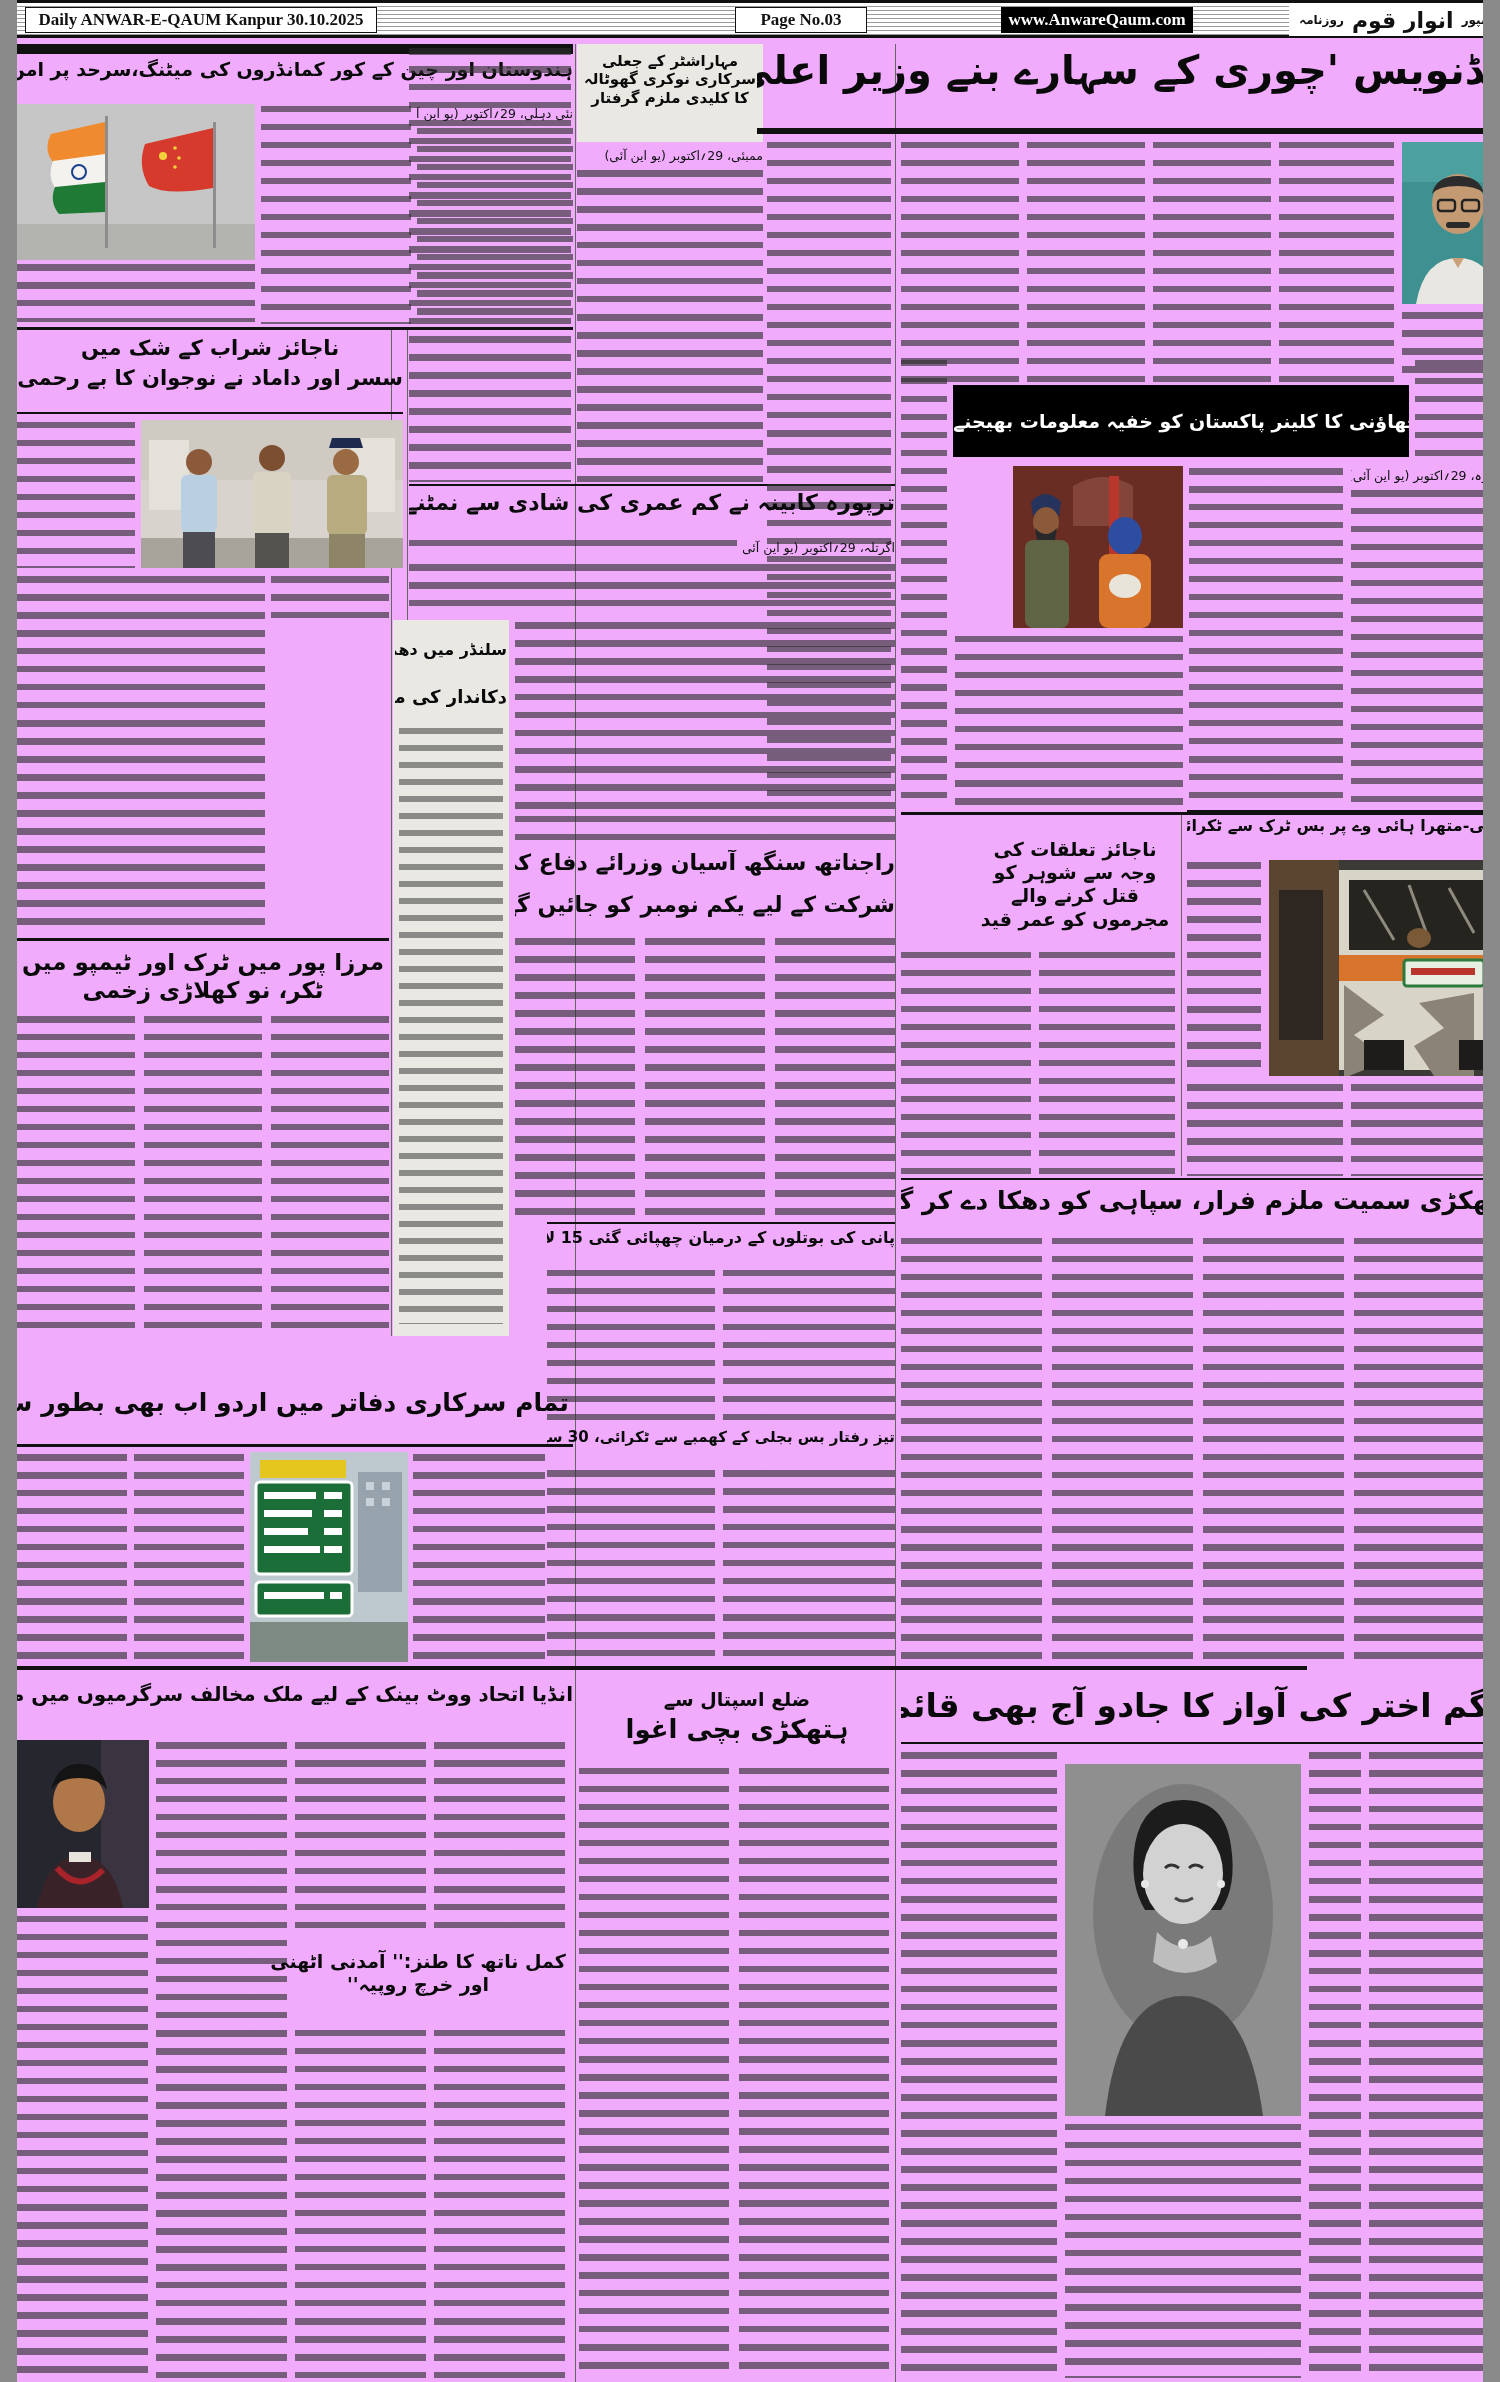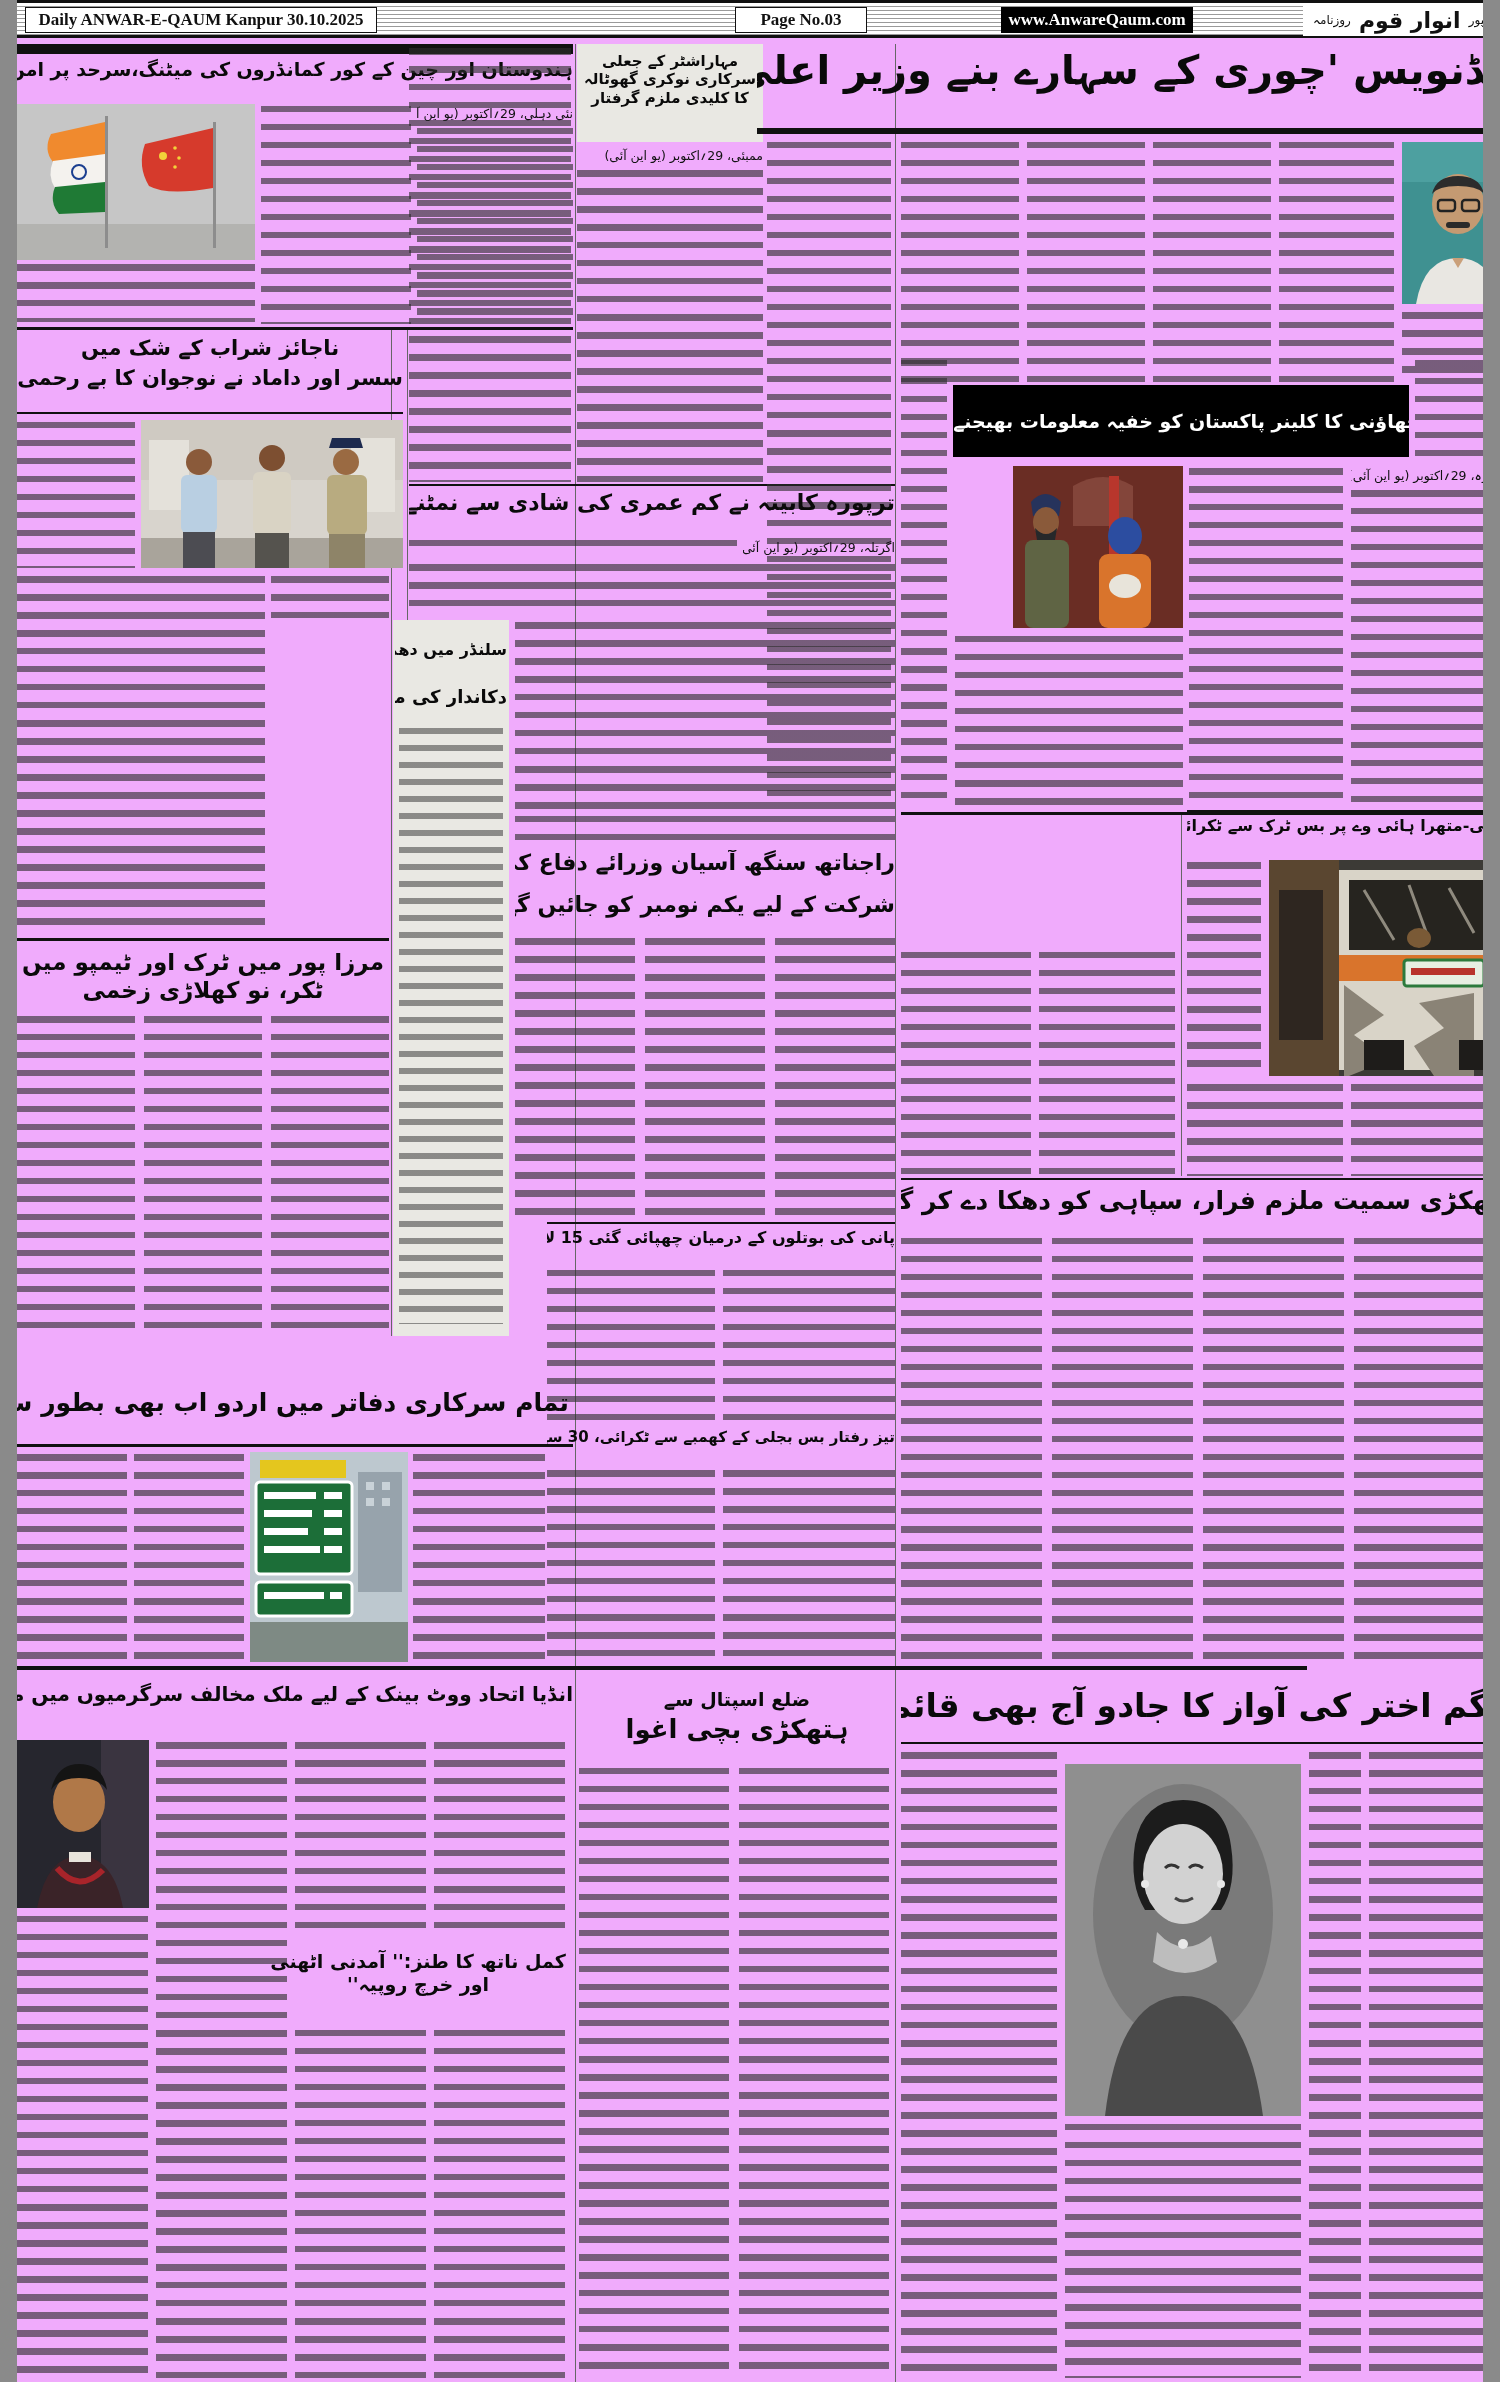--- a/index.html
+++ b/index.html
@@ -9,21 +9,21 @@
   
   #masthead{position:absolute;left:0;top:0;width:1500px;height:38px;
     background:repeating-linear-gradient(to bottom,#ffffff 0 3px,#9a9a9a 3px 4px);
     border-top:3px solid #111;border-bottom:3px solid #111;box-sizing:border-box;}
   .mh-box{position:absolute;top:4px;height:26px;background:#fff;border:1px solid #111;
     display:flex;align-items:center;justify-content:center;
     font-family:"Liberation Serif",serif;font-weight:bold;font-size:17px;white-space:nowrap;padding:0 8px;box-sizing:border-box;}
   .mh-web{background:#000;color:#fff;border:1px solid #000;font-family:"Liberation Serif",serif;font-weight:bold;}
   .mh-urdu{position:absolute;top:1px;right:10px;height:32px;display:flex;align-items:center;gap:8px;
     direction:rtl;background:#fff;padding:0 10px;}
-  .mh-urdu .sm{font-size:12px;font-weight:normal;}
+  .mh-urdu .sm{font-size:12px;font-weight:bold;}
   .mh-urdu .bg{font-size:22px;font-weight:bold;}
   
   .hr{position:absolute;background:#111;}
   .vr{position:absolute;background:#666;width:1px;}
   
   .hl{position:absolute;font-weight:bold;color:#0a0a0a;text-align:center;white-space:nowrap;
       overflow:hidden;direction:rtl;line-height:1.2;}
   .hlm{white-space:normal;line-height:1.22;}
   .banner{background:#000;color:#fff;display:flex;align-items:center;justify-content:center;}
   .kickband{background:#d9d8d4;display:flex;align-items:center;justify-content:center;}
@@ -230,20 +230,21 @@
       <rect x="14" y="140" width="60" height="7" fill="#fff"></rect>
         <rect x="80" y="140" width="12" height="7" fill="#fff"></rect>
       <rect y="170" width="158" height="40" fill="#7e8a84"></rect>
     </svg>
   </div>
 
   <div class="hl" style="left:530px;top:1428px;width:348px;height:34px;font-size:15px;">تیز رفتار بس بجلی کے کھمبے سے ٹکرائی، 30 سے زائد مسافر زخمی</div>
   <div class="greek" style="left:530px;top:1470px;width:168px;height:192px;"></div>
   <div class="greek" style="left:706px;top:1470px;width:172px;height:192px;"></div>
 
+  <div class="hl hlm" style="left:958px;top:838px;width:200px;height:110px;font-size:19px;">ناجائز تعلقات کی وجہ سے شوہر کو قتل کرنے والے مجرموں کو عمر قید</div>
   <div class="greek" style="left:884px;top:952px;width:130px;height:224px;"></div>
   <div class="greek" style="left:1022px;top:952px;width:136px;height:224px;"></div>
 
   <div class="hr" style="left:1170px;top:810px;width:327px;height:2px;"></div>
   <div class="hl" style="left:1170px;top:816px;width:327px;height:36px;font-size:16px;">بریلی-متھرا ہائی وے پر بس ٹرک سے ٹکرائی، 2 ہلاک، 9 زخمی</div>
   <div class="ph" style="left:1252px;top:860px;width:245px;height:216px;">
     <svg viewBox="0 0 245 216" preserveAspectRatio="none">
       <rect width="245" height="216" fill="#3c3a36"></rect>
       <rect x="0" y="0" width="70" height="216" fill="#5a4630"></rect>
       <rect x="10" y="30" width="44" height="150" fill="#2e2620"></rect>

